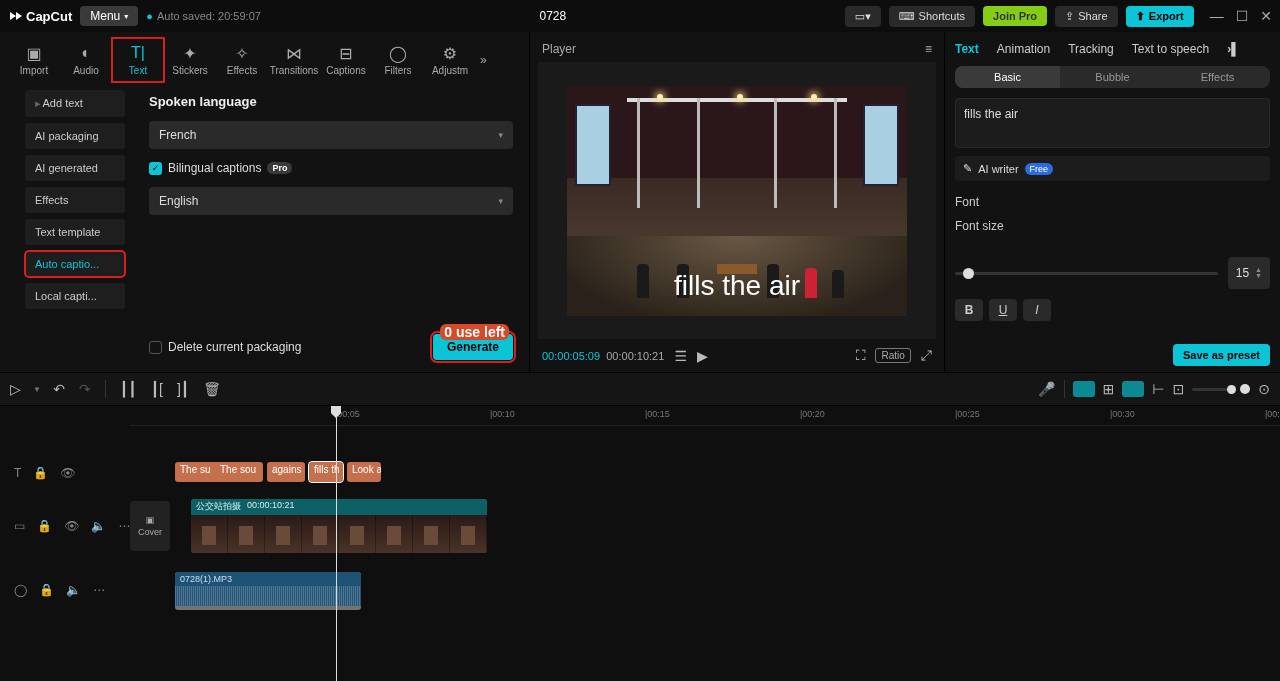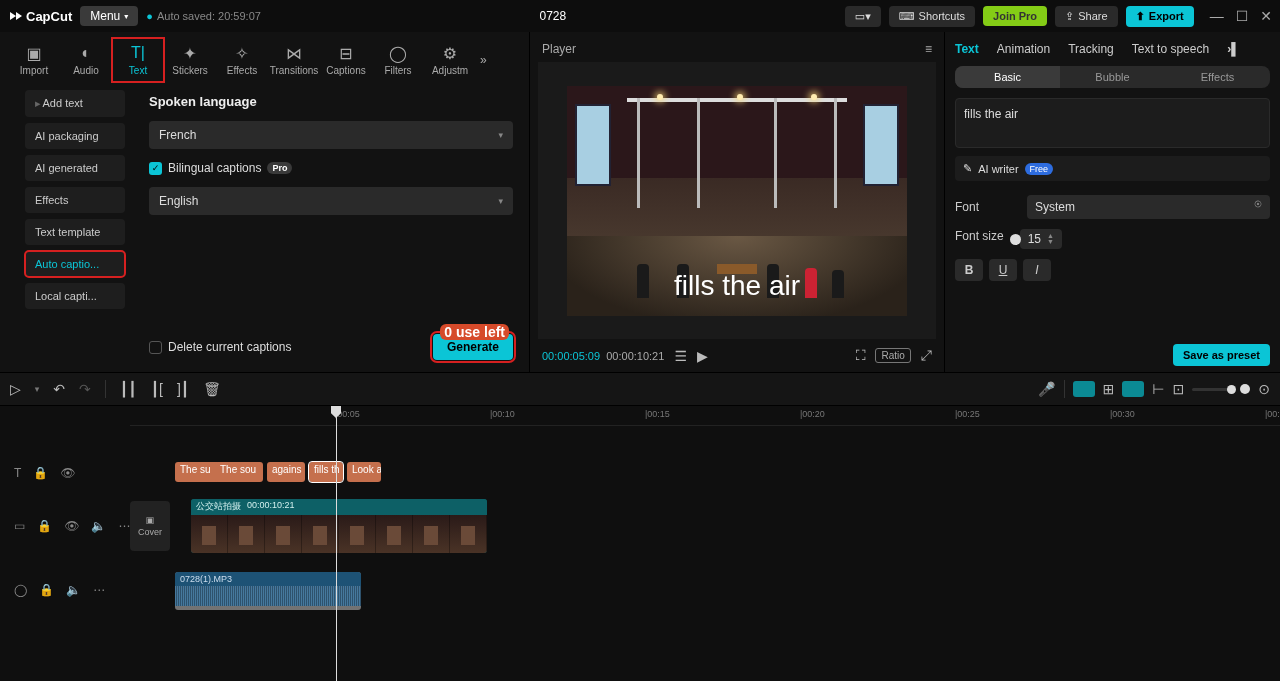--- a/index.html
+++ b/index.html
@@ -70,21 +70,21 @@
 .seg3 div.active { background:#3a3a3a; color:#fff; }
 .text-input { background:#1c1c1c; border:1px solid #2a2a2a; border-radius:4px; padding:8px; min-height:50px; color:#ddd; font-size:12px; margin-bottom:8px; }
 .ai-writer { background:#1c1c1c; border-radius:4px; padding:6px 8px; display:flex; align-items:center; gap:6px; color:#ddd; font-size:11px; margin-bottom:14px; }
 .free-badge { background:#2d6cdf; color:#fff; font-size:9px; padding:1px 5px; border-radius:6px; }
 .prop-row { display:flex; align-items:center; gap:12px; margin-bottom:10px; font-size:12px; }
 .prop-label { width:60px; color:#ccc; }
 .prop-select { flex:1; background:#2a2a2a; padding:5px 8px; border-radius:4px; display:flex; justify-content:space-between; color:#ddd; cursor:pointer; }
 .slider-row { display:flex; align-items:center; gap:10px; }
 .slider-track { flex:1; height:3px; background:#333; position:relative; border-radius:2px; }
 .slider-thumb { position:absolute; top:-4px; width:11px; height:11px; background:#ddd; border-radius:50%; }
-.num-box { background:#2a2a2a; padding:3px 8px; border-radius:4px; color:#ddd; display:flex; align-items:center; gap:6px; }
+.num-box { background:#2a2a2a; padding:9px 8px; border-radius:4px; color:#ddd; display:flex; align-items:center; gap:6px; }
 .stepper { display:flex; flex-direction:column; font-size:7px; line-height:6px; color:#888; }
 .biupill { background:#2a2a2a; width:28px; height:22px; border-radius:4px; display:flex; align-items:center; justify-content:center; color:#ccc; }
 .save-preset { align-self:flex-end; background:#0bc5d6; color:#000; font-weight:600; padding:5px 10px; border-radius:4px; cursor:pointer; margin-top:auto; font-size:11px; }
 .toolbar { height:34px; background:#151515; display:flex; align-items:center; padding:0 10px; gap:14px; border-top:1px solid #000; border-bottom:1px solid #000; }
 .tl-icon { color:#bbb; cursor:pointer; font-size:14px; }
 .tl-right { margin-left:auto; display:flex; align-items:center; gap:8px; }
 .tl-pill { background:#0b8a94; width:22px; height:16px; border-radius:3px; }
 .tl-dot { width:10px; height:10px; background:#ddd; border-radius:50%; }
 .timeline { background:#0f0f0f; height:275px; position:relative; overflow:hidden; }
 .ruler { height:20px; border-bottom:1px solid #222; position:relative; margin-left:130px; }
@@ -215,21 +215,21 @@
           <span>Bilingual captions</span>
           <span class="pro-badge">Pro</span>
         </div>
         <div class="select">
           <span>English</span>
             <span style="font-size:9px;color:#888">▾</span>
         </div>
         <div class="options-bottom">
           <div class="check-row">
             <span class="chk off"></span>
-            <span>Delete current captions</span>
+            <span>Delete current packaging</span>
           </div>
           <div class="generate-btn">
             <span class="use-left">0 use left</span>
             <span>Generate</span>
           </div>
         </div>
       </div>
     </div>
   </div>
 
@@ -289,26 +289,22 @@
       <div>Effects</div>
     </div>
     <div class="text-input">fills the air</div>
     <div class="ai-writer">
       <span>✎</span>
       <span>AI writer</span>
       <span class="free-badge">Free</span>
     </div>
     <div class="prop-row">
       <span class="prop-label">Font</span>
-      <div class="prop-select">
-        <span>System</span>
-          <span style="font-size:8px;color:#888">⦿</span>
-      </div>
-    </div>
-    <div class="prop-row" style="flex-direction:row;align-items:stretch;gap:6px">
+    </div>
+    <div class="prop-row" style="flex-direction:column;align-items:stretch;gap:24px">
       <span class="prop-label" style="width:auto">Font size</span>
       <div class="slider-row">
         <div class="slider-track">
           <div class="slider-thumb" style="left:3%"></div>
         </div>
         <div class="num-box">
           <span>15</span>
           <span class="stepper">
               <span>▲</span>
               <span>▼</span>

